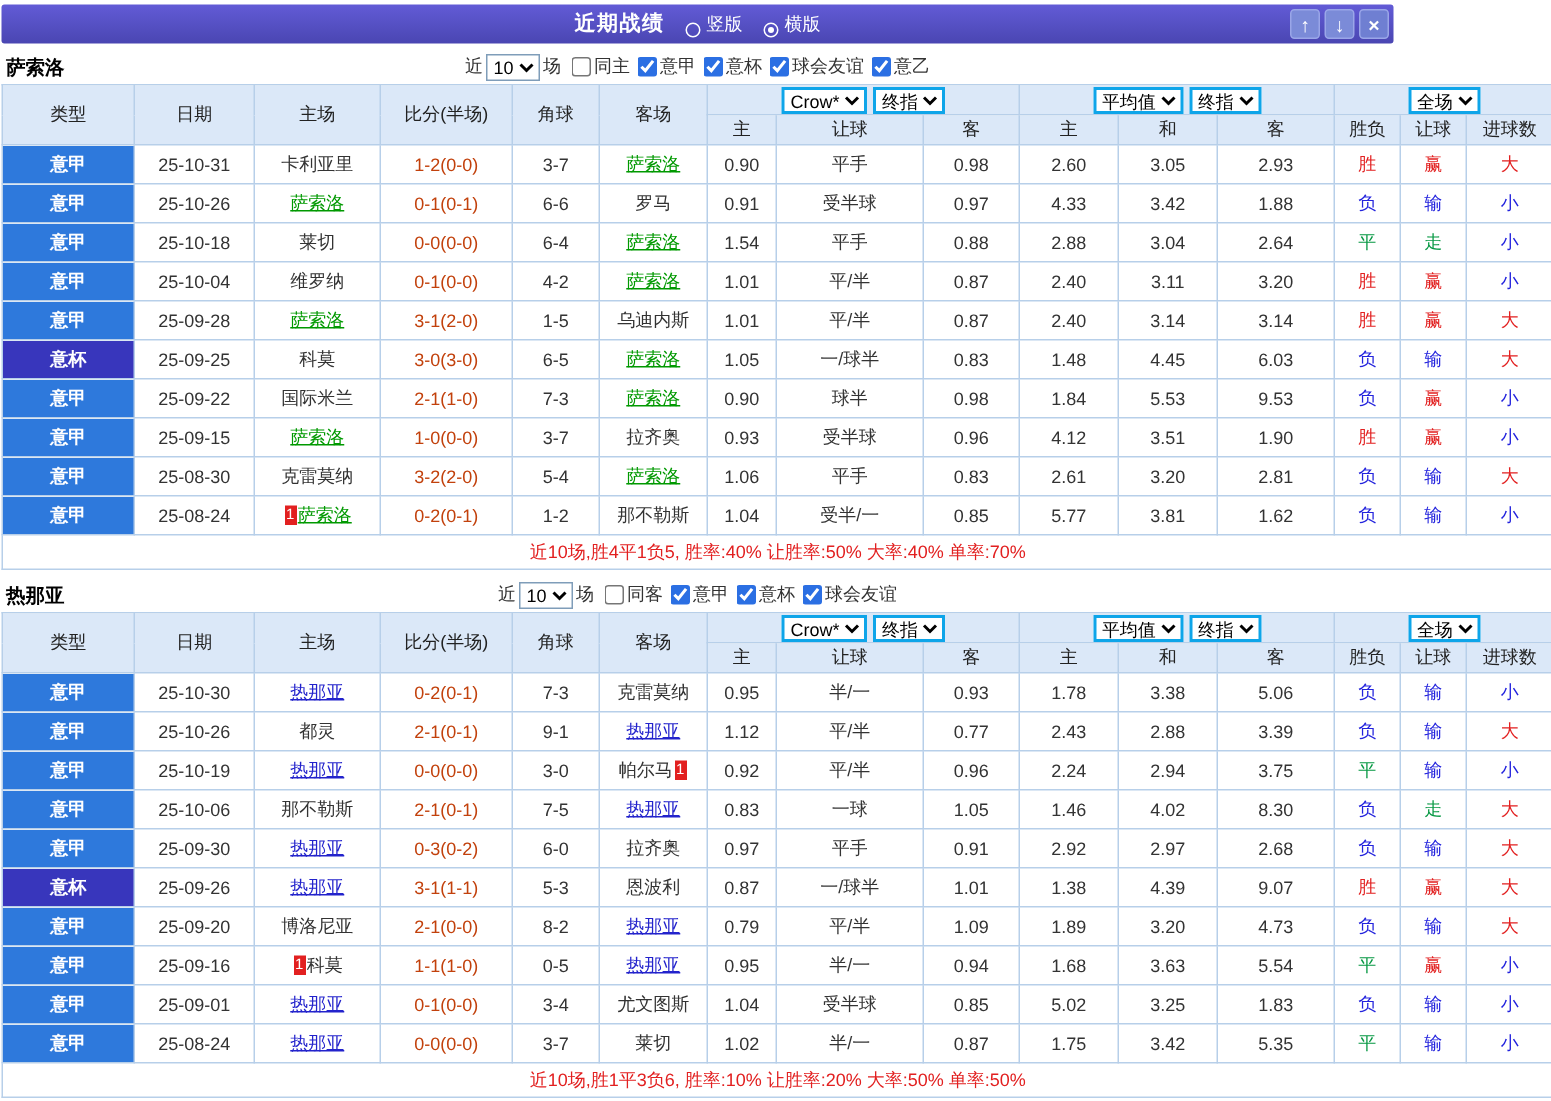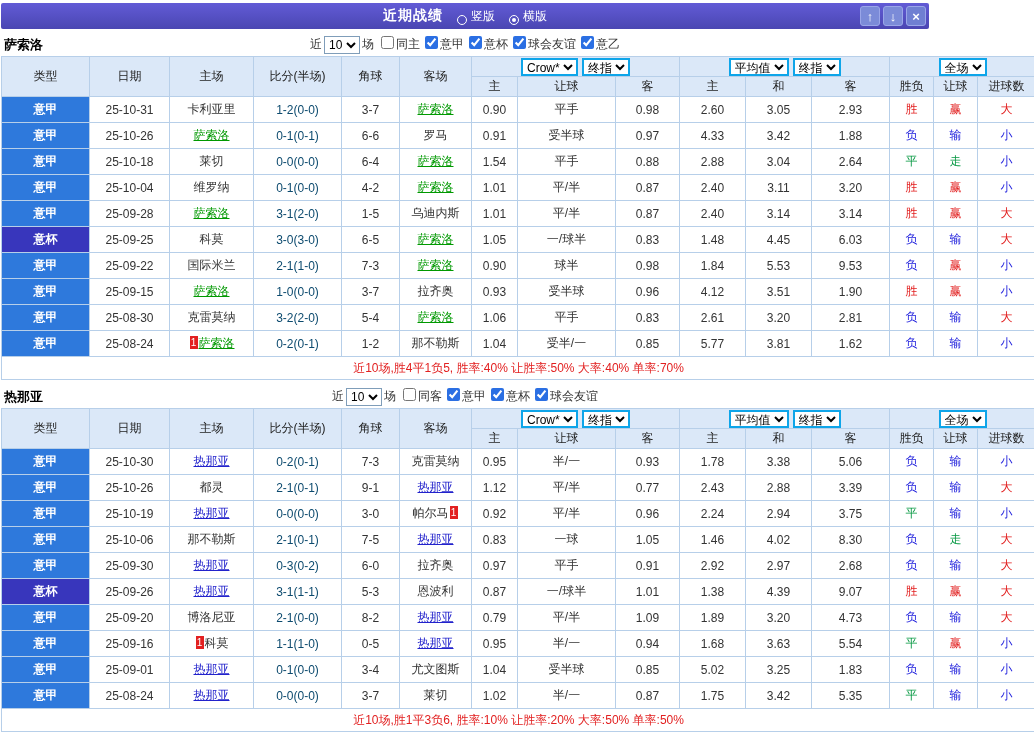--- a/index.html
+++ b/index.html
@@ -19,32 +19,32 @@
   .tb-buttons{position:absolute;right:3px;top:3px;display:flex;gap:3px}
   .tb-btn{width:20px;height:20px;border:1px solid #9aa6e8;background:#7b8bd8;color:#fff;font-size:13px;font-weight:bold;
           line-height:17px;text-align:center;border-radius:3px;cursor:pointer;padding:0;font-family:inherit}
   .tb-btn.close{background:#6f7fd2}
 
   
   .section-head{position:relative;height:23px;display:flex;align-items:center;justify-content:center}
   .team-title{position:absolute;left:3px;font-weight:bold;color:#000;font-size:13px}
   .filters{display:flex;align-items:center;gap:2px}
   .filters select{height:18px;font-size:12px;font-family:inherit;border:1px solid #7f9db9;background:#fff}
-  .cb{display:inline-flex;align-items:flex-start;cursor:pointer}
+  .cb{display:inline-flex;align-items:center;cursor:pointer}
   .cb input{width:13px;height:13px;accent-color:#2b6fe3;margin:0 2px 0 5px}
 
   
   table{width:100%;border-collapse:collapse;table-layout:fixed}
   th,td{border:1px solid #b7cfe9;text-align:center;overflow:hidden;white-space:nowrap}
   thead th{background:#dbe8f8;font-weight:normal;height:20px;color:#222}
   .dd-cell select{height:18px;font-size:12px;margin:0 2px;font-family:inherit;border:2px solid #0ea5e9;background:#fff}
   tbody td{height:26px;background:#fff}
   .lg{background:#2e79dc;color:#fff;font-weight:bold}
   .lg.cup{background:#3836bc}
-  .score{color:#0c4a6e;cursor:pointer}
+  .score{color:#c2410c;cursor:pointer}
   .team{color:#333;cursor:pointer}
   .hl-g{color:#009900;text-decoration:underline}
   .hl-b{color:#2323cc;text-decoration:underline}
   .c-r{color:#e22020}
   .c-g{color:#089944}
   .c-b{color:#2323dd}
   .redcard{display:inline-block;background:#e22020;color:#fff;font-size:10px;line-height:13px;min-width:8px;
            padding:0 1px;margin:0 1px;vertical-align:1px}
   tfoot td{height:23px;color:#e22020;background:#fff}
   .section + .section{margin-top:5px}

